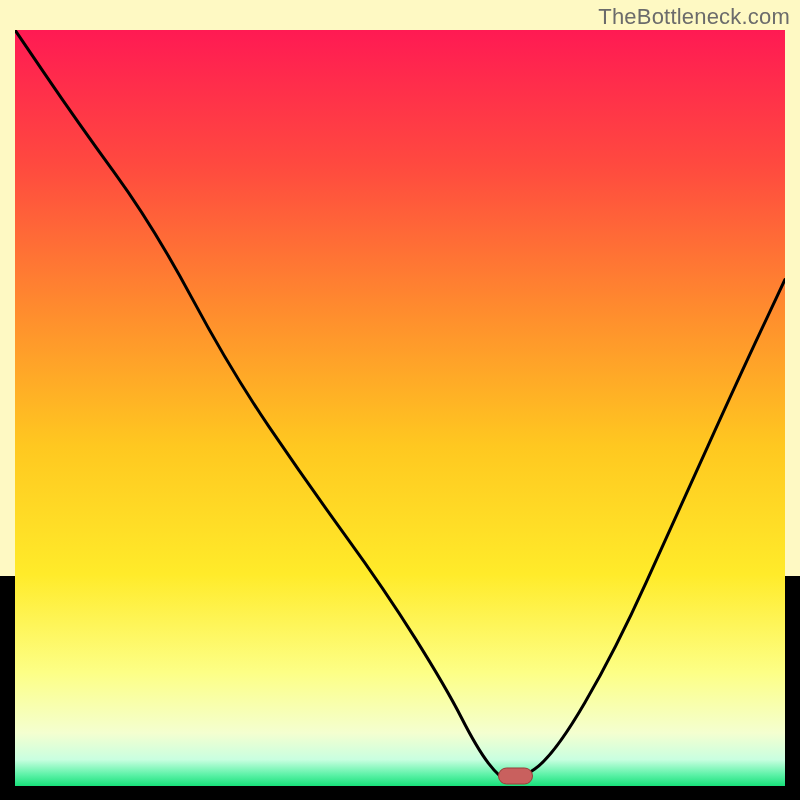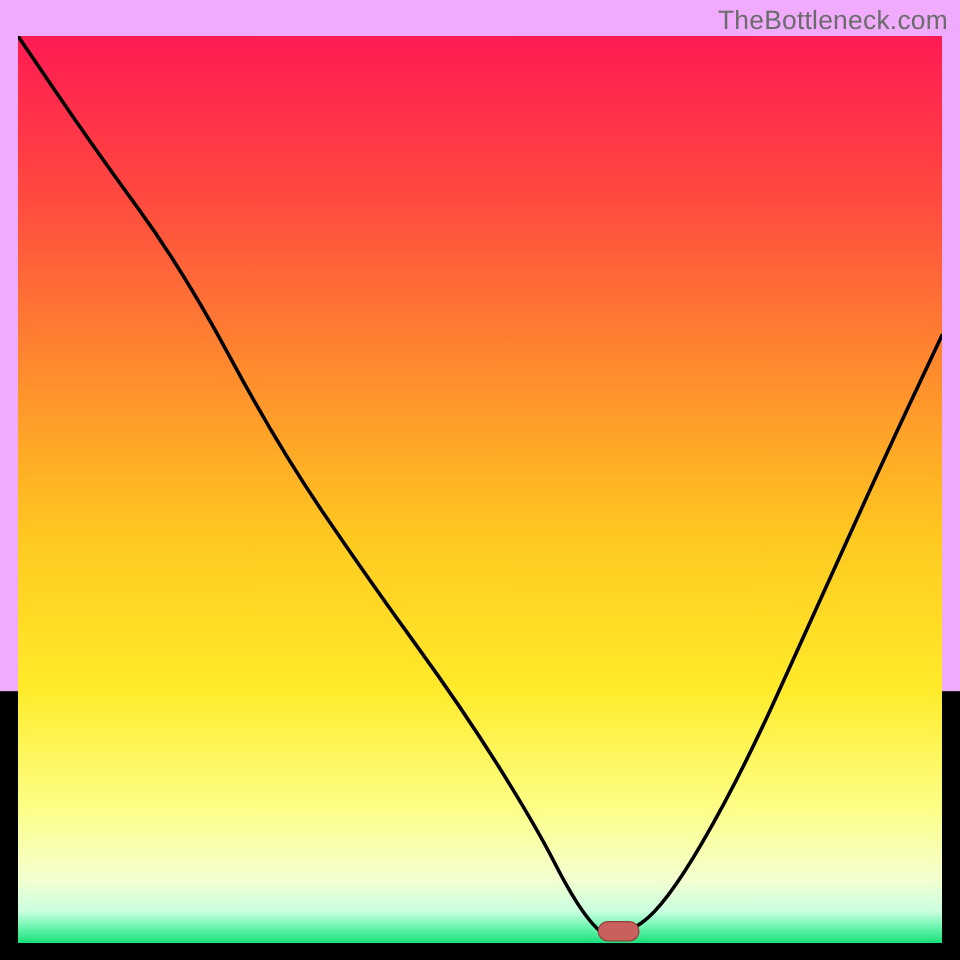--- a/index.html
+++ b/index.html
@@ -8,21 +8,21 @@
     width: 800px;
     height: 800px;
     background: #000;
     overflow: hidden;
     font-family: "Segoe UI", Arial, sans-serif;
   }
   .frame {
     position: relative;
     width: 800px;
     height: 576px;
-    background: #f0abfc;
+    background: #fef9c3;
   }
   .watermark {
     position: absolute;
     top: 4px;
     right: 10px;
     color: #6b6b6b;
     font-size: 22px;
     font-weight: 400;
     letter-spacing: 0.2px;
     user-select: none;

